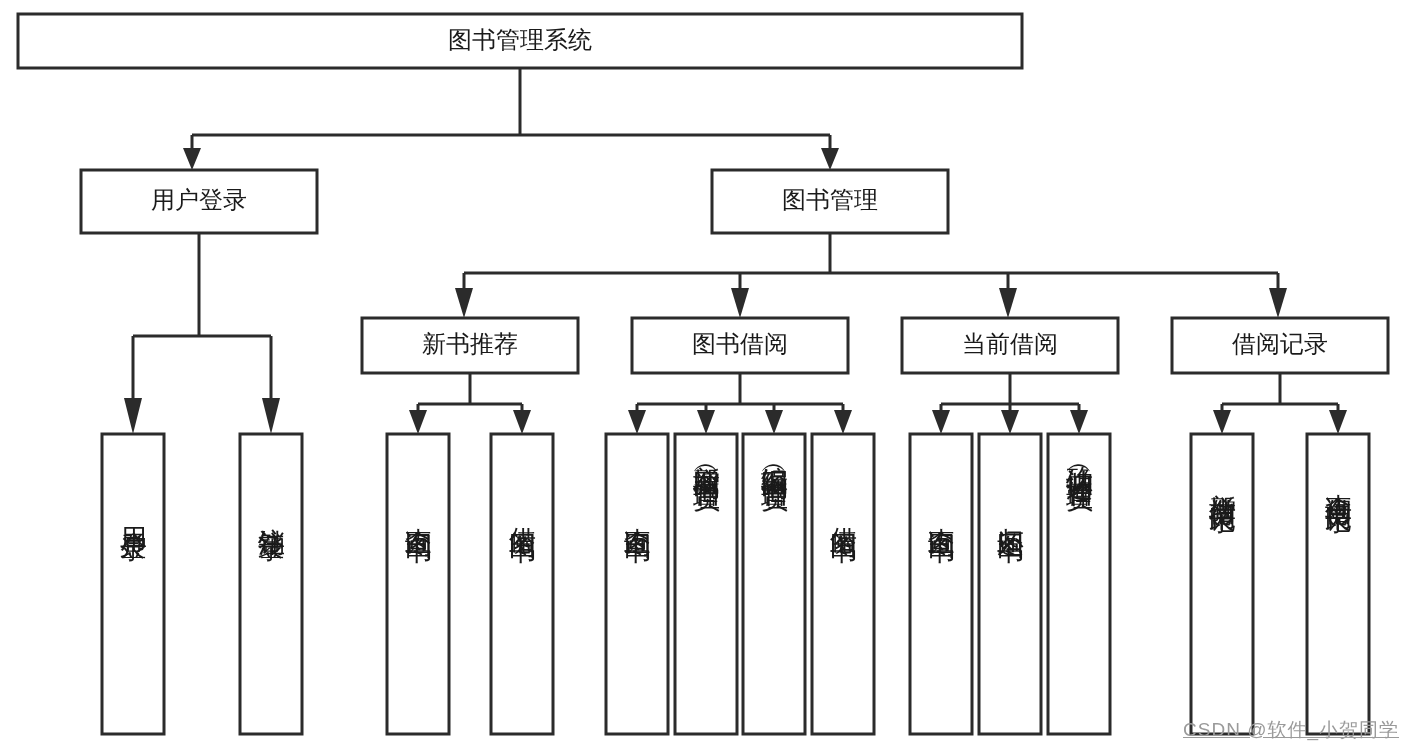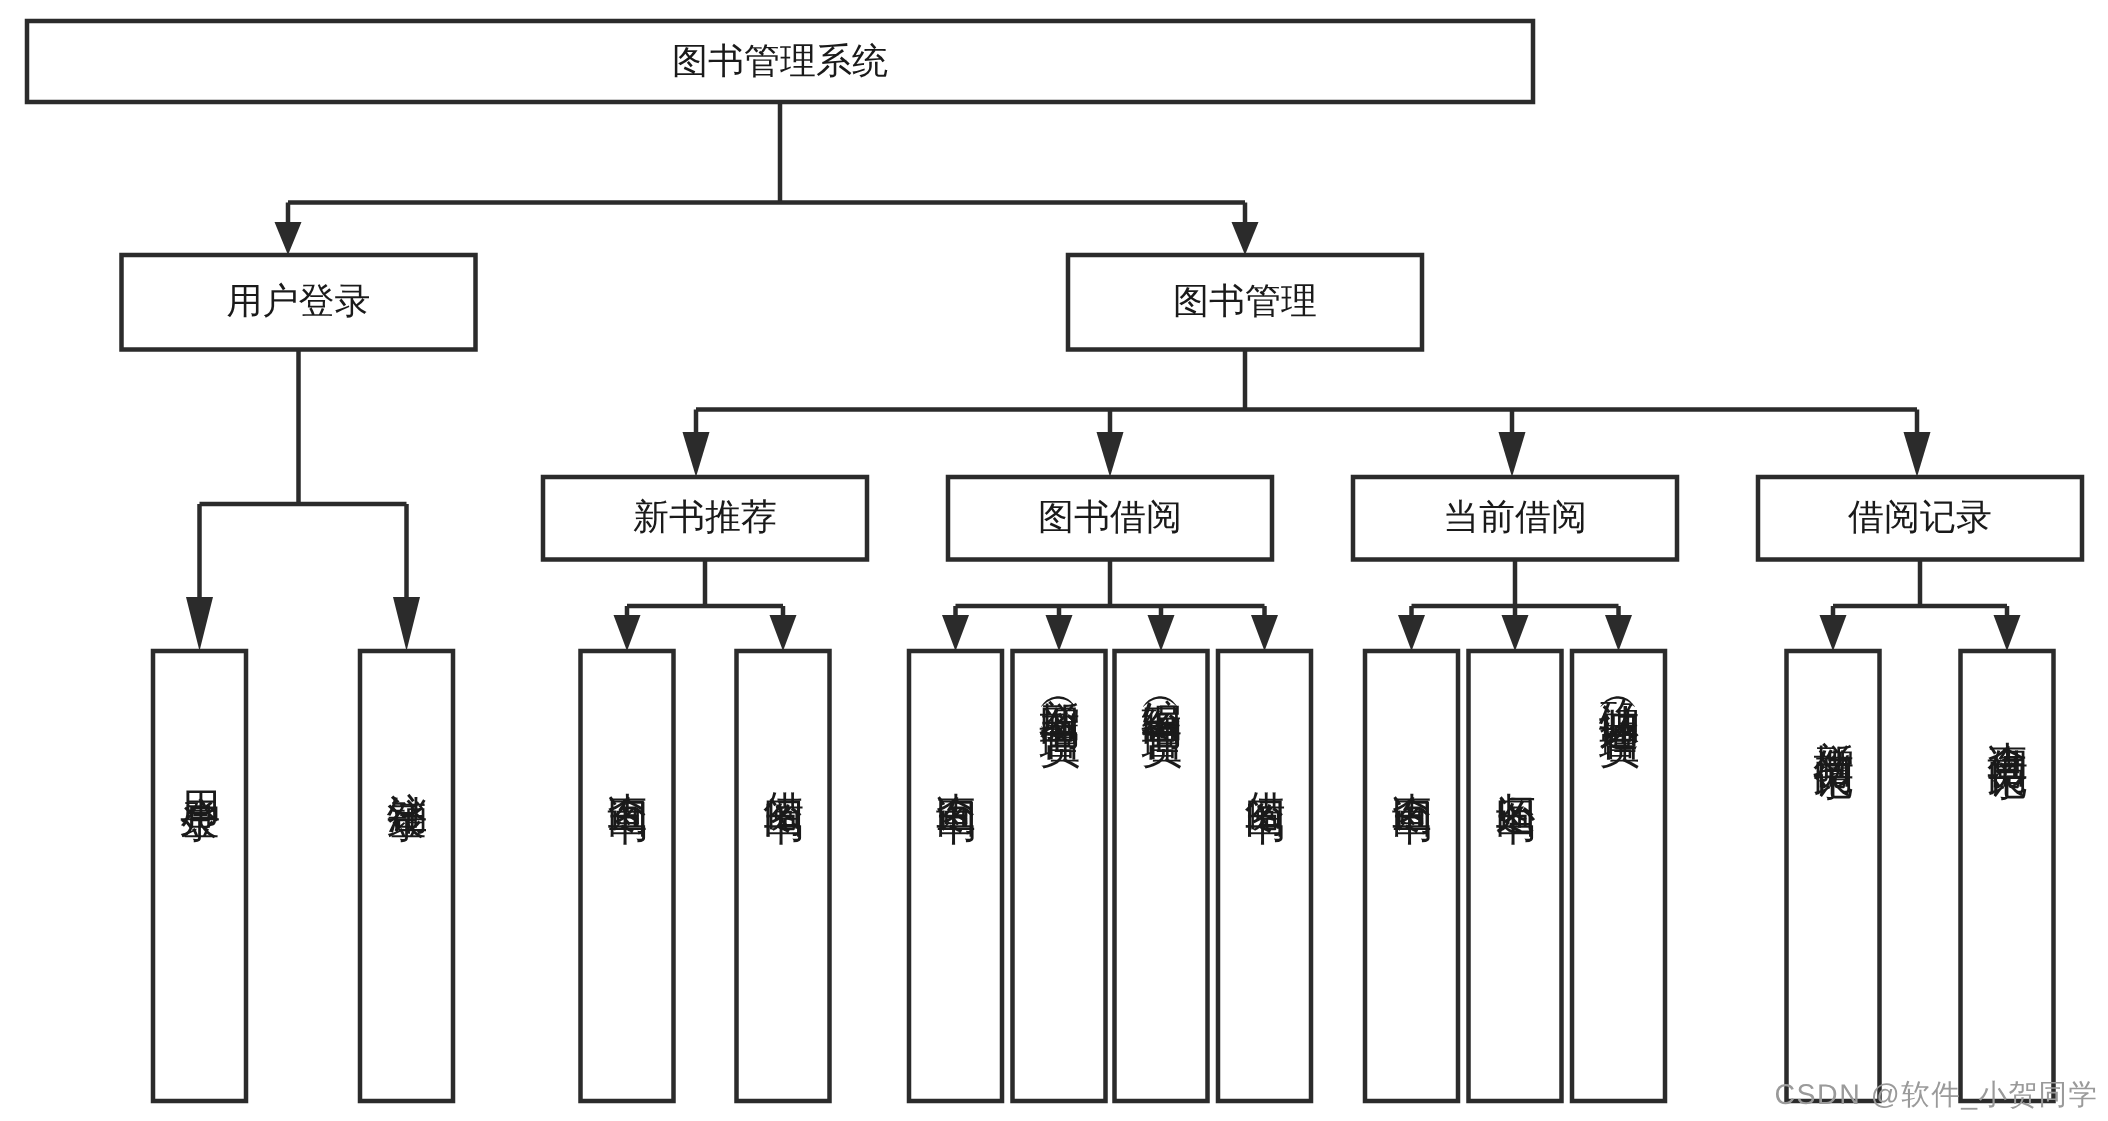--- a/index.html
+++ b/index.html
@@ -51,20 +51,21 @@
   }
   .watermark{
     position:absolute;
     right:6px;
     bottom:4px;
     font-family:"Liberation Sans","DejaVu Sans",sans-serif;
     font-size:19px;
     color:#9a9a9a;
     letter-spacing:1px;
     white-space:nowrap;
+    text-decoration:underline;
   }
 </style>
 </head>
 <body>
 
 <svg id="diagram" viewBox="0 0 1405 747">
 
   <g>
 
     <path class="connector" d="M520,68 L520,135"></path>

